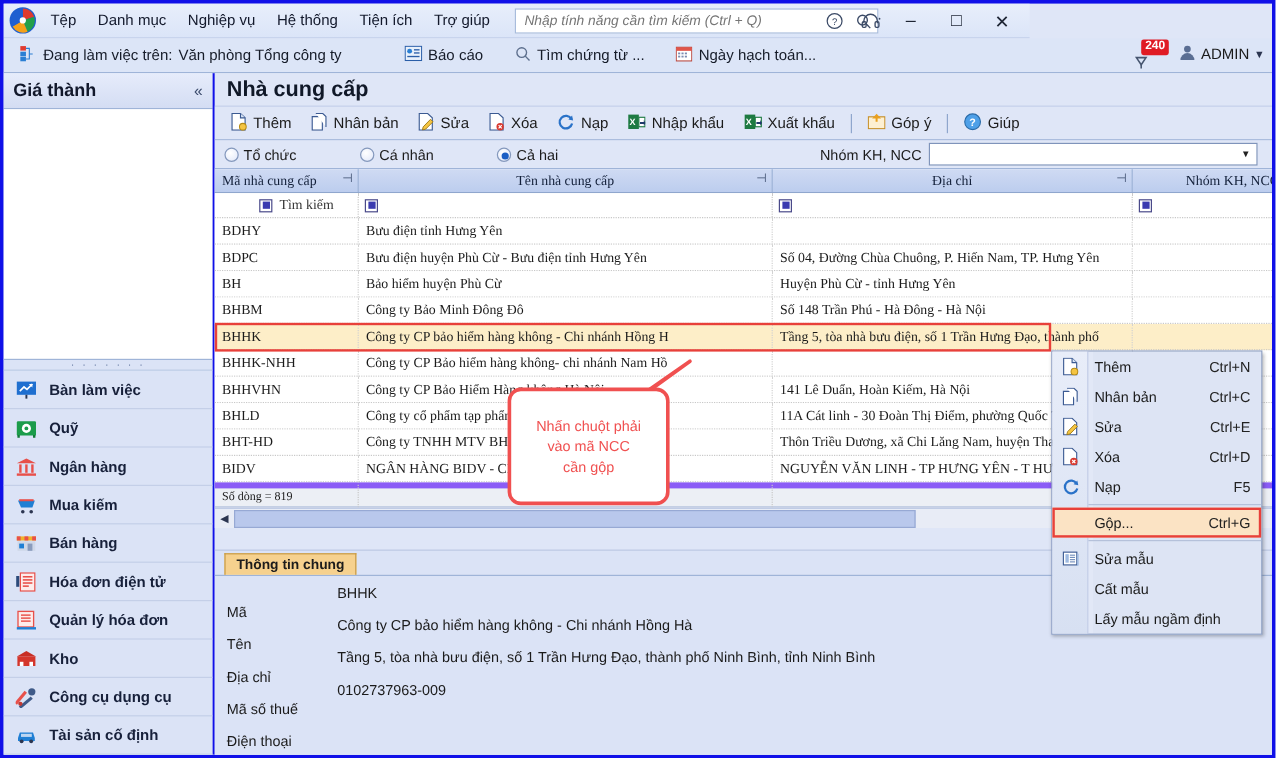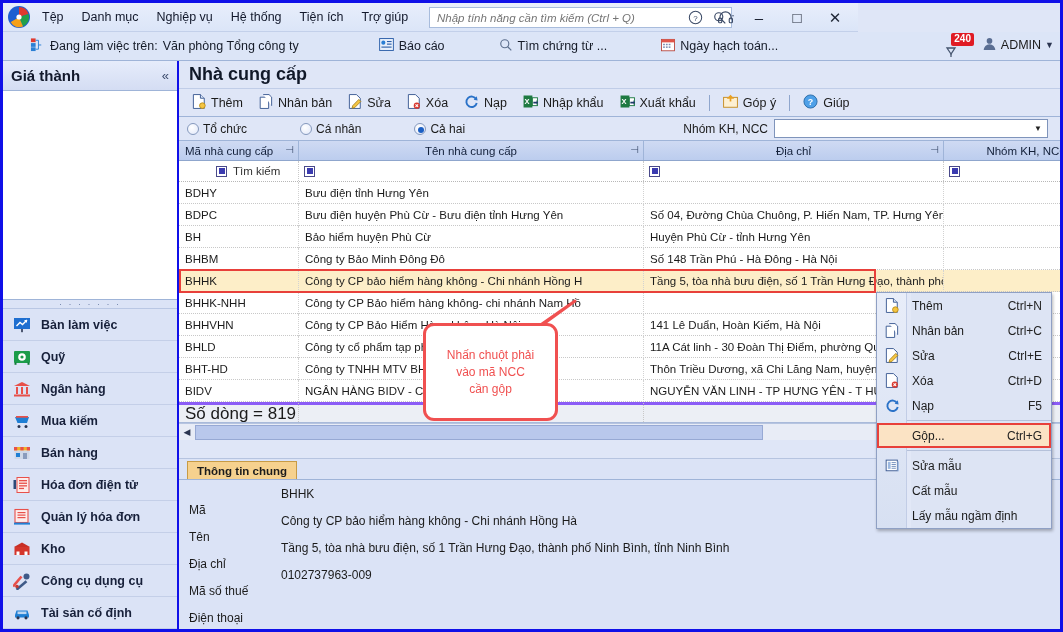--- a/index.html
+++ b/index.html
@@ -56,21 +56,21 @@
     width: 38px; height: 26px; display:flex; align-items:center; justify-content:center;
     font-size: 15px; color: #1d2433;
   }
 
   
   .toolbar2 {
     position: absolute; left: 0; top: 29px; width: 1057px; height: 29px;
     background: #dce5f7; display: flex; align-items: center;
     border-bottom: 1px solid #9fb4d8;
   }
-  .tb2item { display: flex; align-items: center; gap: 5px; padding: 0 27px; font-size: 12.5px; white-space: nowrap; text-align: center;}
+  .tb2item { display: flex; align-items: center; gap: 5px; padding: 0 13px; font-size: 12.5px; white-space: nowrap; text-align: center;}
   .tb2label { color: #151b28; }
   .notif-wrap { position: absolute; right: 88px; top: 3px; width: 34px; height: 24px; }
   .badge {
     position: absolute; right: -2px; top: -2px; background: #e01b24; color: #fff;
     font-size: 10px; font-weight: bold; padding: 0px 3px 1px 3px; border-radius: 2px;
     line-height: 12px;
   }
   .userbox { position: absolute; right: 6px; top: 4px; display: flex; align-items: center; gap: 4px; }
   .userbox .nm { font-size: 12.5px; }
 
@@ -121,21 +121,21 @@
           background: radial-gradient(circle at 40% 35%, #ffffff 0%, #e9eefb 70%); display:inline-block; position: relative;}
   .rdot.on::after{ content:""; position:absolute; left:3px; top:3px; width:6px;height:6px;border-radius:50%;background:#1b5fc4;}
   .grp-label { position: absolute; right: 292px; font-size: 12px; }
   .grp-select {
     position: absolute; right: 12px; width: 274px; height: 19px; background: #fff;
     border: 1px solid #7f94bb; display: flex; align-items: center; justify-content: flex-end;
     padding-right: 5px; font-size: 11px; color: #222;
   }
 
   
-  .grid { position: relative; background: #fff; }
+  .grid { position: relative; background: #fff; font-family: Liberation Serif, serif; }
   .gridhead {
     display: flex; height: 20px; background: linear-gradient(180deg,#cfdaf3,#bccdee);
     border-bottom: 1px solid #8fa6cd; font-size: 11.5px;
   }
   .gh {
     display: flex; align-items: center; justify-content: center; position: relative;
     border-right: 1px solid #9fb4d8; color: #13203a; flex: none;
   }
   .gh .pin { position: absolute; right: 4px; top: 4px; color:#3a4a6b; font-size: 10px; line-height: 10px;}
   .gh.left { justify-content: flex-start; padding-left: 6px; }
@@ -148,21 +148,21 @@
   .grow { display: flex; height: 22px; border-bottom: 1px dotted #c8c8c8; font-size: 11.5px; align-items: center; background: #fff; }
   .gcell { padding-left: 6px; border-right: 1px dotted #d2d2d2; height: 22px; display:flex; align-items:center;
            overflow: hidden; white-space: nowrap; flex: none; }
   .grow.sel { background: #fdeec8; }
   .selband {
     position: absolute; left: 0; width: 697px; border: 2px solid #e8403a; pointer-events: none;
   }
 
   .statusrow {
     display: flex; height: 21px; align-items: center; background: #eceff5;
-    border-top: 3px solid #8b5cf6; border-bottom: 1px solid #a9bada; font-size: 17px;
+    border-top: 5px solid #8b5cf6; border-bottom: 1px solid #a9bada; font-size: 10px;
   }
   .statusrow .sc { padding-left: 6px; border-right: 1px dotted #c8c8c8; height: 21px; display:flex;align-items:center; flex:none;}
 
   .hscrollbar {
     height: 17px; background: #e8ecf6; border-top: 1px solid #b6c4e0; display:flex; align-items:center;
     position: relative;
   }
   .hs-arrow { width: 16px; height: 15px; display:flex; align-items:center; justify-content:center; color:#2b3550; font-size: 9px;}
   .hs-thumb { position:absolute; left: 16px; height: 15px; background: #b9c8ec; border: 1px solid #97a9d4; }
 

